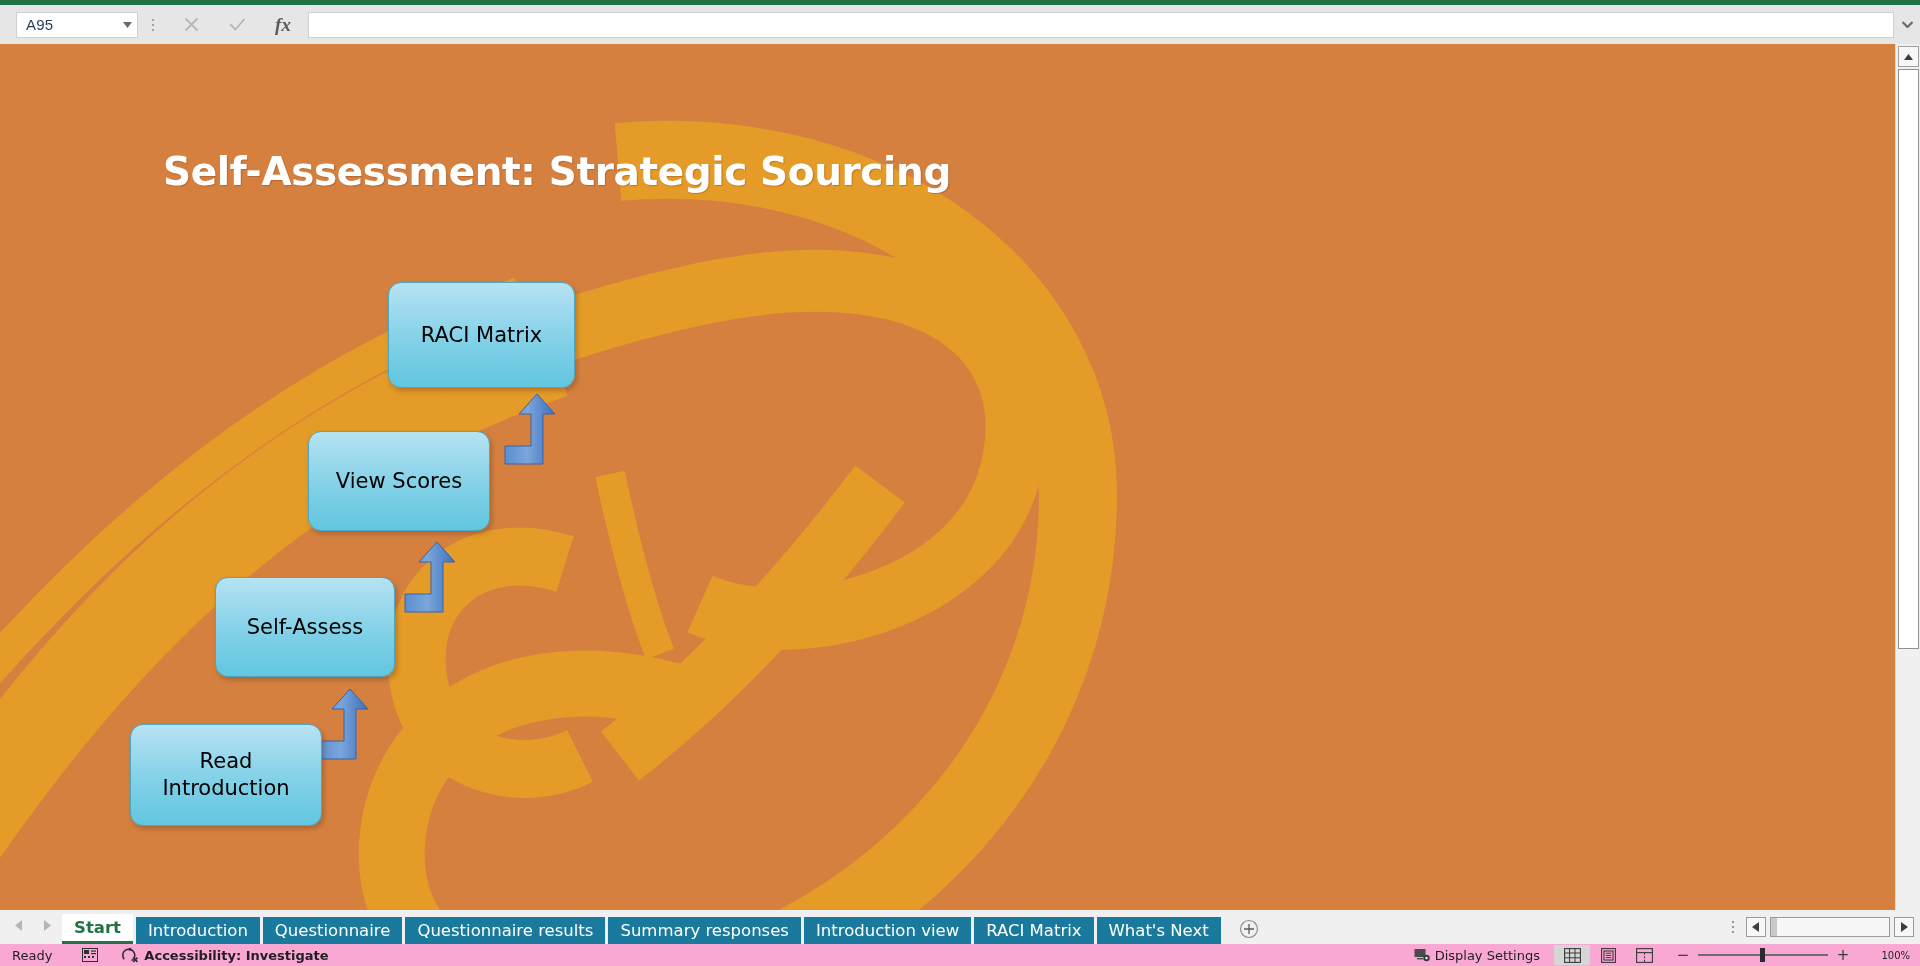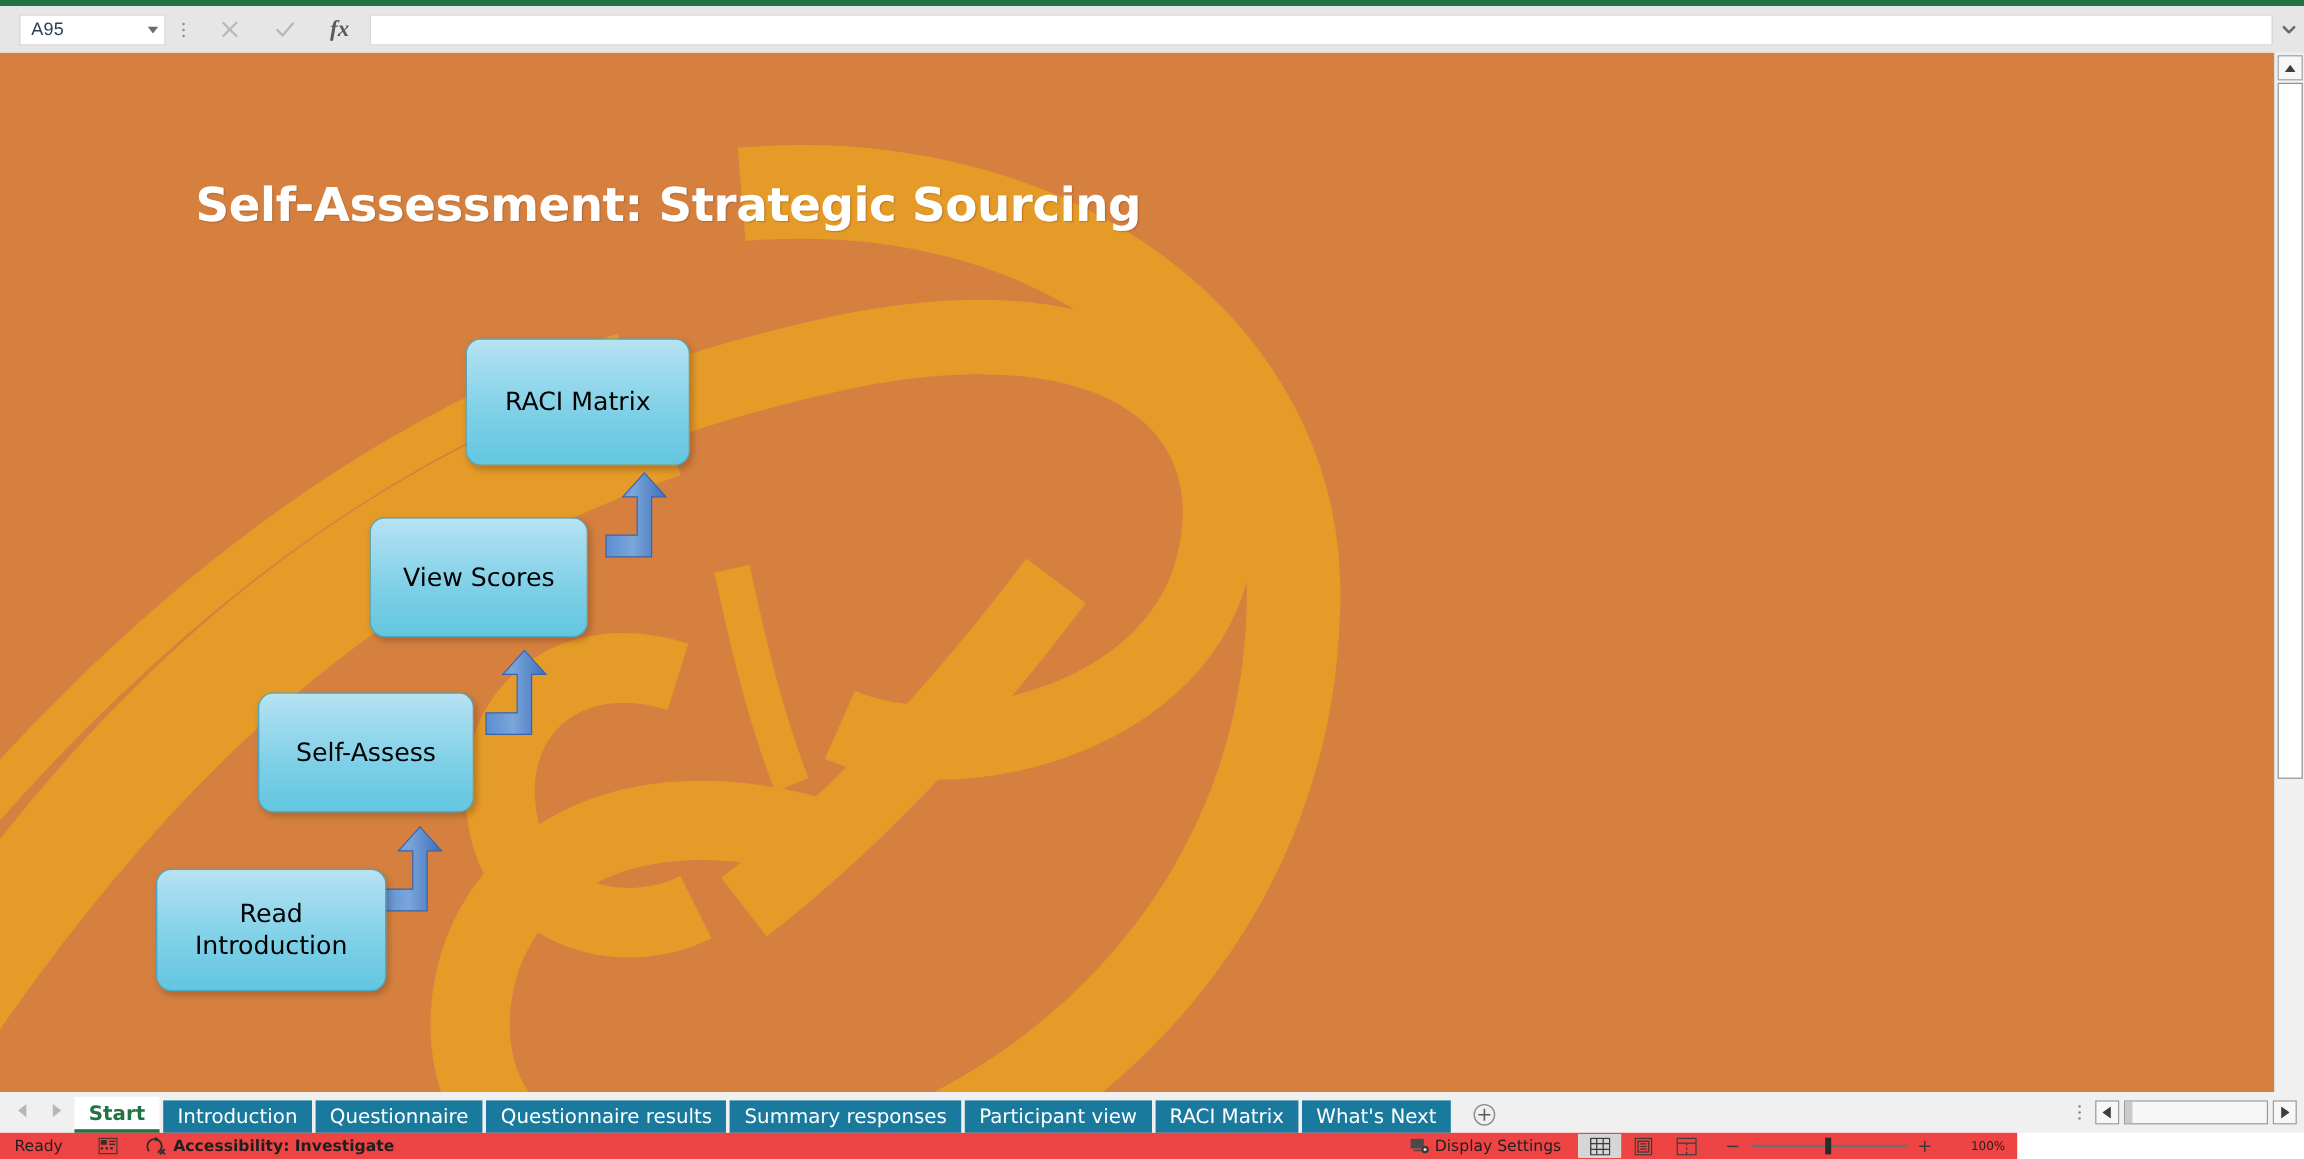--- a/index.html
+++ b/index.html
@@ -133,21 +133,21 @@
     display:flex;align-items:center;justify-content:center;
   }
   .hs-track{
     width:120px;height:20px;background:#f7f7f7;border:1px solid #9a9a9a;box-sizing:border-box;
     margin:0 4px;position:relative;
   }
   .hs-thumb{position:absolute;left:0;top:0;width:6px;height:18px;background:#c9c9c9;}
 
   
   .statusbar{
-    position:absolute;left:0;top:944px;width:1681px;height:22px;background:#ef4444;
+    position:absolute;left:0;top:944px;width:1920px;height:22px;background:#f9a8d4;
     display:flex;align-items:center;font-size:13px;color:#1f1f1f;
     font-family:"DejaVu Sans","Liberation Sans",sans-serif;
   }
   .sb-ready{margin-left:12px;}
   .sb-ico{margin-left:30px;display:flex;align-items:center;}
   .sb-acc{margin-left:24px;display:flex;align-items:center;gap:5px;font-weight:bold;}
   .sb-right{margin-left:auto;display:flex;align-items:center;gap:0;padding-right:10px;}
   .sb-display{display:flex;align-items:center;gap:4px;margin-right:14px;}
   .viewbtn{width:36px;height:20px;display:flex;align-items:center;justify-content:center;}
   .viewbtn.sel{background:#d6d6d6;}
@@ -329,21 +329,21 @@
       <div class="tab">
         <span>Questionnaire</span>
       </div>
       <div class="tab">
         <span>Questionnaire results</span>
       </div>
       <div class="tab">
         <span>Summary responses</span>
       </div>
       <div class="tab">
-        <span>Participant view</span>
+        <span>Introduction view</span>
       </div>
       <div class="tab">
         <span>RACI Matrix</span>
       </div>
       <div class="tab">
         <span>What's Next</span>
       </div>
     </div>
 
     <div class="addsheet">

